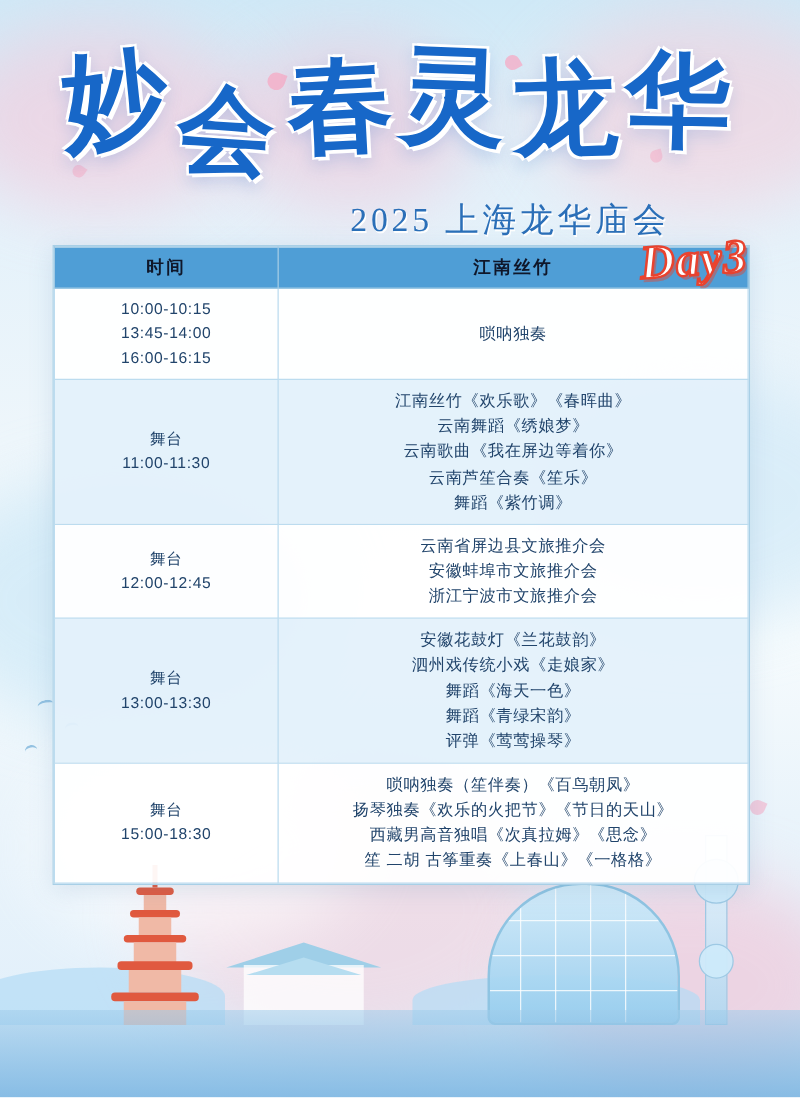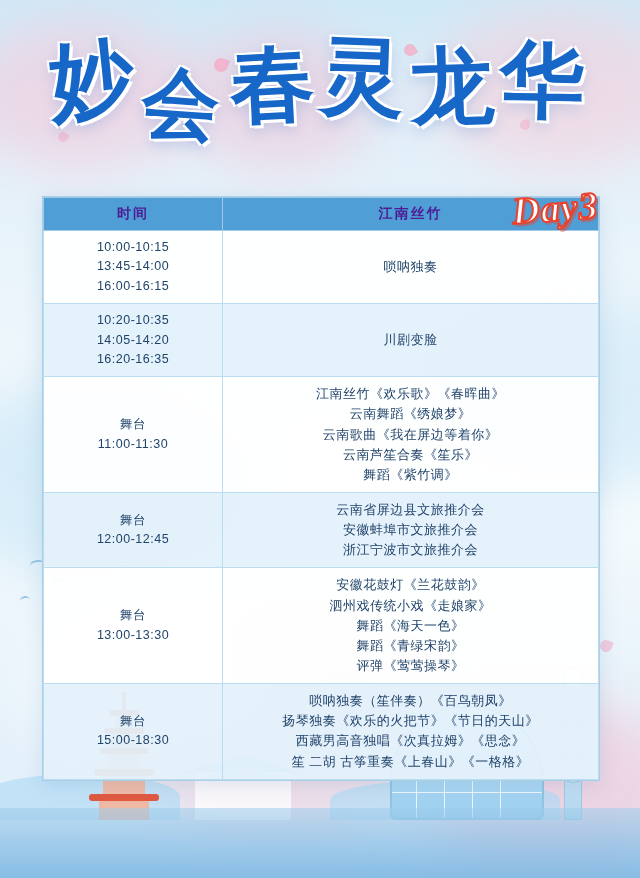--- a/index.html
+++ b/index.html
@@ -117,21 +117,21 @@
     z-index: 3;
   }
   table.schedule {
     width: 100%;
     border-collapse: collapse;
     font-size: 13px;
     color: #21446b;
   }
   table.schedule thead th {
     background: #4f9ed6;
-    color: #4c1d95;
+    color: #0f172a;
     font-weight: bold;
     font-size: 14px;
     padding: 7px 0;
     border: 1px solid #9fc9e4;
     letter-spacing: 2px;
   }
   table.schedule th.col-time { width: 178px; }
   table.schedule td {
     border: 1px solid #bcdcef;
     padding: 7px 6px;
@@ -235,44 +235,39 @@
   <div class="petal" style="left:600px; top:640px; transform:rotate(25deg); width:12px; height:12px; opacity:.55;"></div>
 
   <div class="bird" style="left:30px; top:560px;"></div>
   <div class="bird" style="left:52px; top:578px; width:11px;"></div>
   <div class="bird" style="left:20px; top:596px; width:10px;"></div>
 
   <div class="title-area">
     <div class="title-main">
       <span class="c1">妙</span><span class="c2">会</span><span class="c3">春</span><span class="c4">灵</span><span class="c5">龙</span><span class="c6">华</span>
     </div>
+    <div class="title-sub">2025 上海龙华庙会</div>
   </div>
 
   <div class="day-badge">Day3</div>
 
   <div class="table-wrap">
     <table class="schedule">
       <thead>
         <tr>
           <th class="col-time">时间</th>
           <th>江南丝竹</th>
         </tr>
       </thead>
       <tbody>
         <tr>
           <td class="time-cell">10:00-10:15
 13:45-14:00
 16:00-16:15</td>
           <td class="prog-cell">唢呐独奏</td>
-        </tr>
-        <tr>
-          <td class="time-cell">10:20-10:35
-14:05-14:20
-16:20-16:35</td>
-          <td class="prog-cell">川剧变脸</td>
         </tr>
         <tr>
           <td class="time-cell"><span class="stage-label">舞台</span><span>11:00-11:30</span></td>
           <td class="prog-cell">江南丝竹《欢乐歌》《春晖曲》
 云南舞蹈《绣娘梦》
 云南歌曲《我在屏边等着你》
 云南芦笙合奏《笙乐》
 舞蹈《紫竹调》</td>
         </tr>
         <tr>

